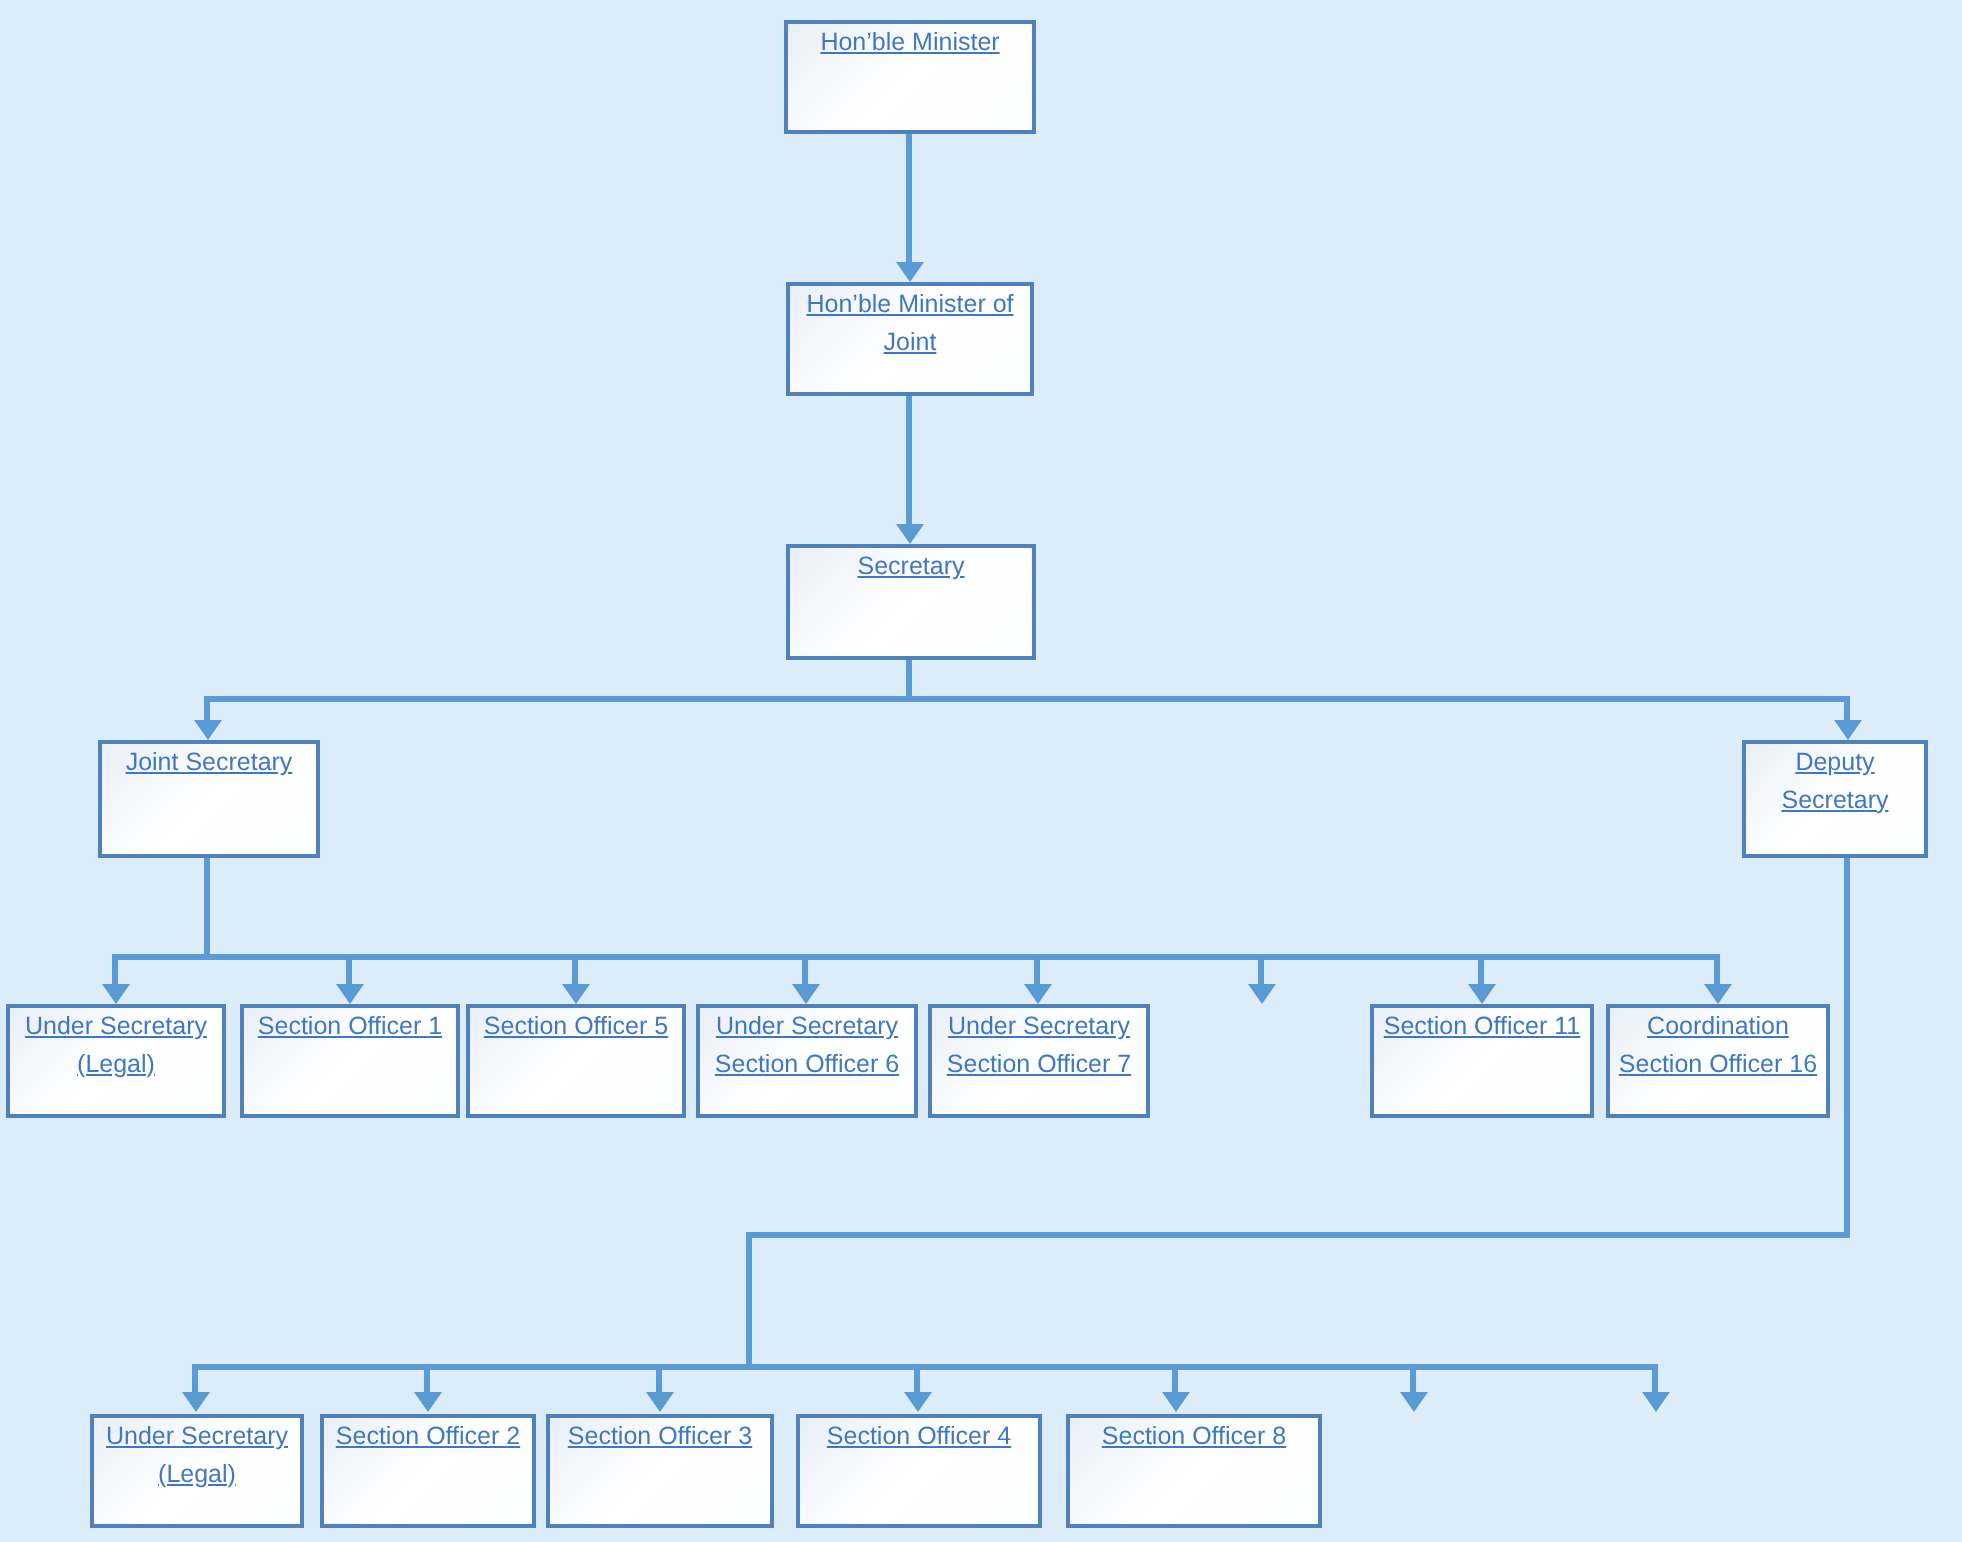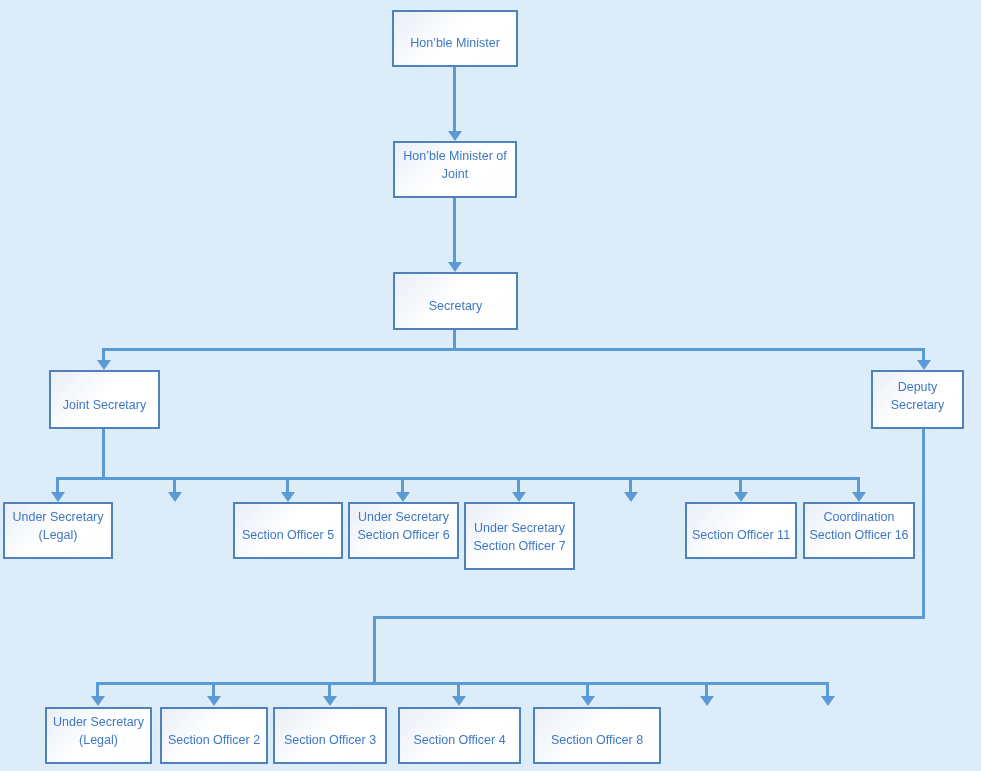--- a/index.html
+++ b/index.html
@@ -14,26 +14,27 @@
     position:relative;
     width:981px;height:771px;
     background:var(--bg);
     overflow:hidden;
   }
   .node{
     position:absolute;
     box-sizing:border-box;
     background:linear-gradient(135deg,#e9eff7 0%,#ffffff 48%,#fdfeff 100%);
     border:2.5px solid var(--border);
-    display:flex;align-items:flex-end;justify-content:center;
+    display:flex;align-items:flex-start;justify-content:center;
     text-align:center;
     color:var(--text);
     font-size:12.5px;
     line-height:1.5;
-    padding:12px 3px;
+    padding:0 3px;
+    text-decoration:underline;
   }
   .hline{position:absolute;height:3px;background:var(--connector);}
   .vline{position:absolute;width:3px;background:var(--connector);}
   .arrow{
     position:absolute;width:0;height:0;
     border-left:7px solid transparent;
     border-right:7px solid transparent;
     border-top:10px solid var(--connector);
   }
 </style>
@@ -58,27 +59,30 @@
     <span>Joint Secretary</span>
   </div>
 
   <div class="node" style="left:871px;top:370px;width:93px;height:59px">
     <span>Deputy Secretary</span>
   </div>
 
   <div class="node" style="left:3px;top:502px;width:110px;height:57px">
     <span>Under Secretary (Legal)</span>
   </div>
+  <div class="node" style="left:120px;top:502px;width:110px;height:57px">
+    <span>Section Officer 1</span>
+  </div>
   <div class="node" style="left:233px;top:502px;width:110px;height:57px">
     <span>Section Officer 5</span>
   </div>
   <div class="node" style="left:348px;top:502px;width:111px;height:57px">
     <span>Under Secretary Section Officer 6</span>
   </div>
-  <div class="node" style="left:464px;top:502px;width:111px;height:68px">
+  <div class="node" style="left:464px;top:502px;width:111px;height:57px">
     <span>Under Secretary Section Officer 7</span>
   </div>
   <div class="node" style="left:685px;top:502px;width:112px;height:57px">
     <span>Section Officer 11</span>
   </div>
   <div class="node" style="left:803px;top:502px;width:112px;height:57px">
     <span>Coordination Section Officer 16</span>
   </div>
 
   <div class="node" style="left:45px;top:707px;width:107px;height:57px">

